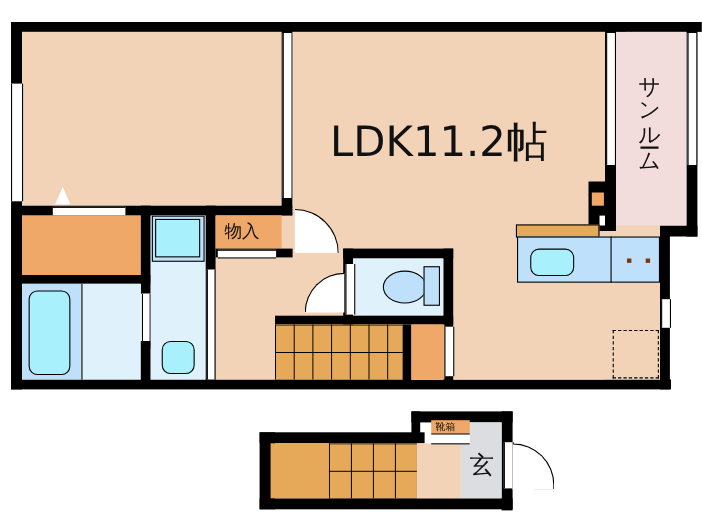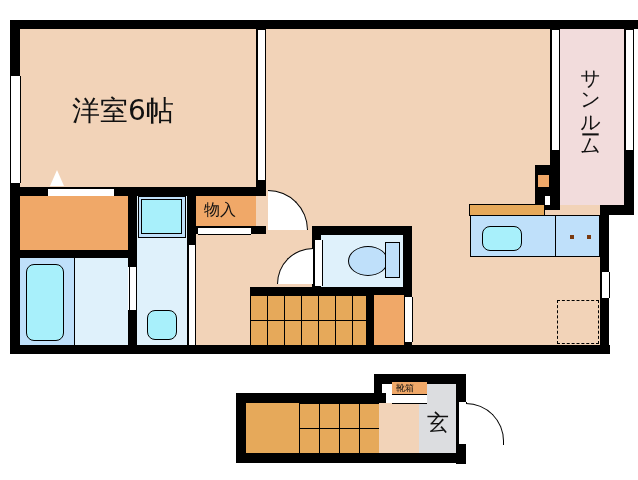--- a/index.html
+++ b/index.html
@@ -23,30 +23,30 @@
   <div class="wall" style="left:10px;top:20px;width:540px;height:9px;"></div>
   <div class="wall" style="left:550px;top:20px;width:19px;height:9px;"></div>
   <div class="wall" style="left:550px;top:20px;width:319px;height:9px;"></div>
   <div class="wall" style="left:10px;top:20px;width:10px;height:334px;"></div>
   <div class="wall" style="left:10px;top:345px;width:600px;height:9px;"></div>
   <div class="wall" style="left:600px;top:210px;width:9px;height:144px;"></div>
   <div class="wall" style="left:624px;top:20px;width:10px;height:195px;"></div>
   <div class="wall" style="left:545px;top:205px;width:89px;height:10px;"></div>
 
   <div class="abs floor" style="left:20px;top:29px;width:236px;height:158px;"></div>
-  <div class="label" style="left:72px;top:92px;font-size:28px;">洋室6帖</div>
   <div class="wall" style="left:256px;top:20px;width:10px;height:190px;"></div>
   <div class="wall" style="left:10px;top:187px;width:256px;height:9px;"></div>
   <div class="win" style="left:10px;top:76px;width:9px;height:107px;"></div>
   <div class="win" style="left:257px;top:30px;width:7px;height:150px;"></div>
   <div class="winh" style="left:48px;top:188px;width:66px;height:7px;"></div>
   <div class="abs" style="left:50px;top:170px;width:0;height:0;border-left:7px solid transparent;border-right:7px solid transparent;border-bottom:16px solid #fff;"></div>
 
   <div class="abs floor" style="left:266px;top:29px;width:284px;height:316px;"></div>
   <div class="abs floor" style="left:196px;top:196px;width:404px;height:149px;"></div>
+  <div class="label" style="left:300px;top:104px;font-size:38px;">LDK11.2帖</div>
 
   <div class="abs" style="left:560px;top:29px;width:64px;height:176px;background:#f2dcdc;"></div>
   <div class="wall" style="left:550px;top:20px;width:10px;height:190px;"></div>
   <div class="label" style="left:578px;top:56px;font-size:20px;writing-mode:vertical-rl;">サンルーム</div>
   <div class="win" style="left:551px;top:30px;width:7px;height:120px;"></div>
   <div class="win" style="left:625px;top:30px;width:7px;height:120px;"></div>
   <div class="abs orange" style="left:537px;top:174px;width:12px;height:14px;"></div>
   <div class="wall" style="left:535px;top:165px;width:15px;height:45px;"></div>
   <div class="abs orange" style="left:538px;top:175px;width:11px;height:12px;"></div>
   <div class="abs" style="left:545px;top:196px;width:5px;height:9px;background:#fff;"></div>

